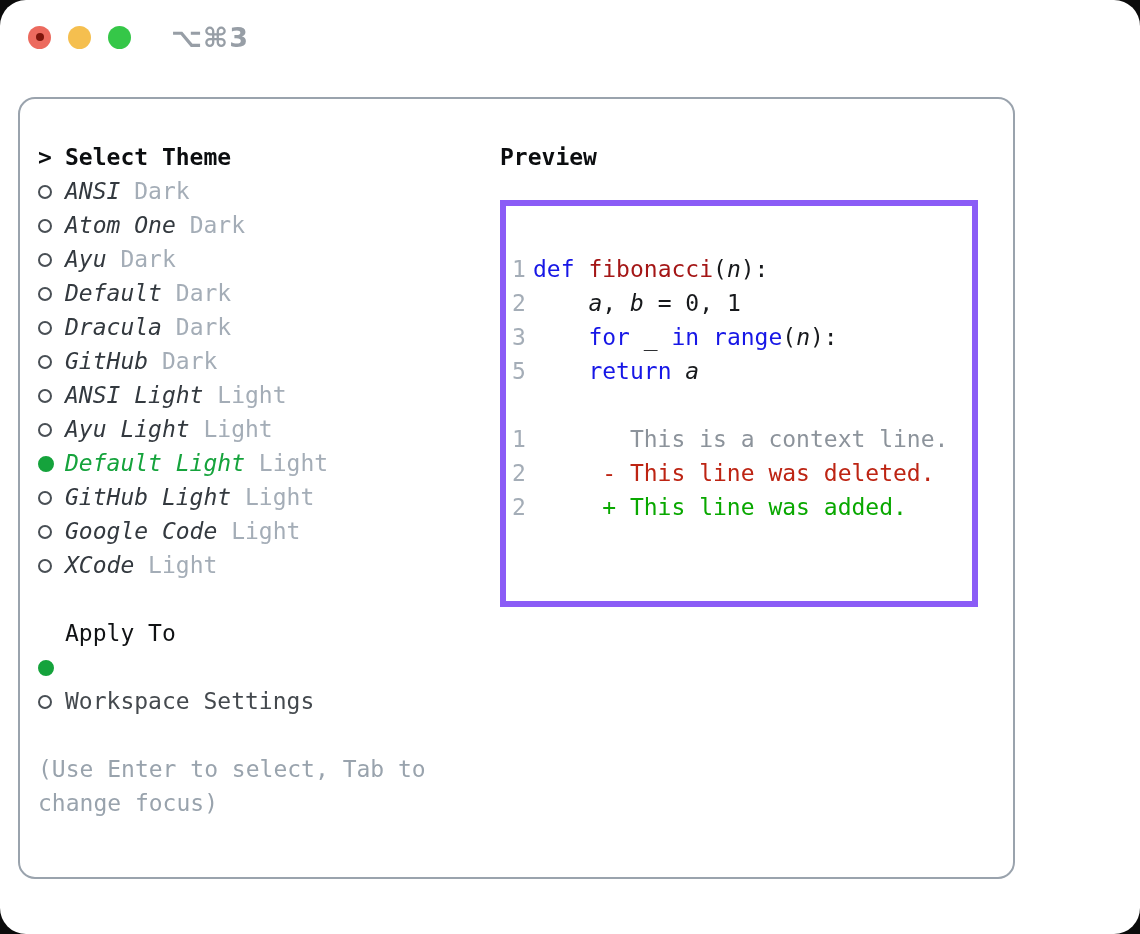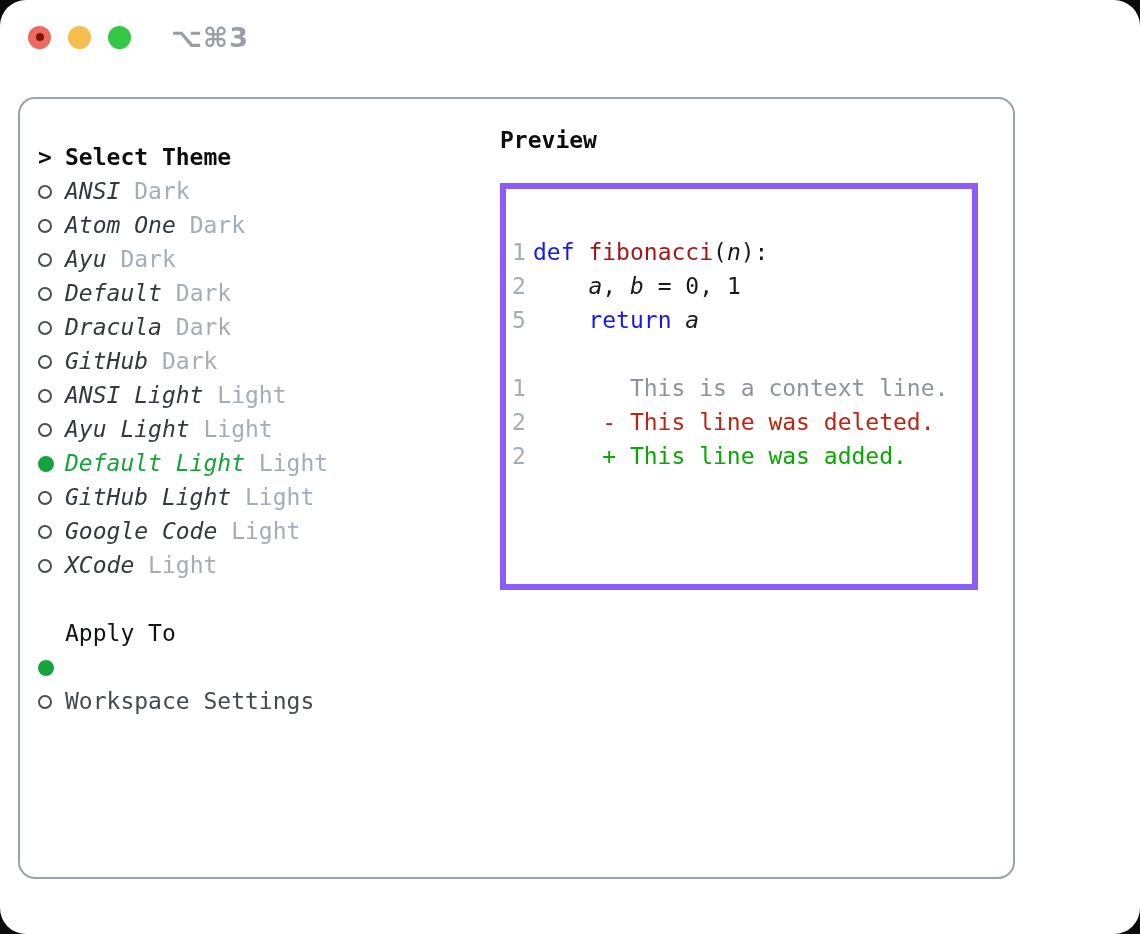--- a/index.html
+++ b/index.html
@@ -44,21 +44,21 @@
   .hdr { font-weight:bold; color:#0c0e10; }
   .theme-name { color:#33393f;font-style:italic; }
   .theme-name.sel { color:#15a33c; }
   .variant { color:#a4adb7; }
   .gap { height:34px; }
   .apply-title { color:#101214; }
   .opt-label { color:#44494e; }
   .opt-label.sel { color:#15a33c; }
   #hint { color:#99a3ad; width:440px; white-space:normal; }
   
-  #right-col { position:absolute; left:480px; top:24px; width:526px; }
+  #right-col { position:absolute; left:480px; top:41px; width:526px; }
   #preview-title { font-size:23px; line-height:34px; font-weight:bold; color:#0c0e10; }
   #preview-box {
     margin-top:26px; width:478px; height:407px;
     border:6px solid #8b5cf6; background:#fff;
     padding:46px 0 0 6px; overflow:hidden;
   }
   .code-line { white-space:pre; font-size:23px; line-height:34px; }
   .ln { display:inline-block; width:21px; color:#a4adb7; }
   .tk-kw  { color:#1717e6; }
   .tk-fn  { color:#a41616; }
@@ -82,27 +82,29 @@
 
   <div id="panel">
 
     <div id="left-col">
       <span class="row"><span class="marker prompt">&gt;</span><span class="hdr">Select Theme</span></span>
       <span id="theme-list"><span class="row"><span class="marker"><span class="circle"></span></span><span class="theme-name">ANSI</span><span class="variant"> Dark</span></span><span class="row"><span class="marker"><span class="circle"></span></span><span class="theme-name">Atom One</span><span class="variant"> Dark</span></span><span class="row"><span class="marker"><span class="circle"></span></span><span class="theme-name">Ayu</span><span class="variant"> Dark</span></span><span class="row"><span class="marker"><span class="circle"></span></span><span class="theme-name">Default</span><span class="variant"> Dark</span></span><span class="row"><span class="marker"><span class="circle"></span></span><span class="theme-name">Dracula</span><span class="variant"> Dark</span></span><span class="row"><span class="marker"><span class="circle"></span></span><span class="theme-name">GitHub</span><span class="variant"> Dark</span></span><span class="row"><span class="marker"><span class="circle"></span></span><span class="theme-name">ANSI Light</span><span class="variant"> Light</span></span><span class="row"><span class="marker"><span class="circle"></span></span><span class="theme-name">Ayu Light</span><span class="variant"> Light</span></span><span class="row"><span class="marker"><span class="circle sel"></span></span><span class="theme-name sel">Default Light</span><span class="variant"> Light</span></span><span class="row"><span class="marker"><span class="circle"></span></span><span class="theme-name">GitHub Light</span><span class="variant"> Light</span></span><span class="row"><span class="marker"><span class="circle"></span></span><span class="theme-name">Google Code</span><span class="variant"> Light</span></span><span class="row"><span class="marker"><span class="circle"></span></span><span class="theme-name">XCode</span><span class="variant"> Light</span></span></span>
       <span class="gap" style="display:block"></span>
       <span class="row"><span class="marker"></span><span class="apply-title">Apply To</span></span>
       <span id="apply-list"><span class="row"><span class="marker"><span class="circle sel"></span></span></span><span class="row"><span class="marker"><span class="circle"></span></span><span class="opt-label">Workspace Settings</span></span></span>
       <span class="gap" style="display:block"></span>
+      <span class="row" id="hint">(Use Enter to select, Tab to change focus)</span>
     </div>
 
     <div id="right-col">
       <div id="preview-title">Preview</div>
       <div id="preview-box">
           <div class="code-line"><span class="ln">1</span><span class="tk-kw">def</span><span class="tk-txt"> </span><span class="tk-fn">fibonacci</span><span class="tk-txt">(</span><span class="tk-var">n</span><span class="tk-txt">):</span></div>
           <div class="code-line"><span class="ln">2</span><span class="tk-txt">    </span><span class="tk-var">a</span><span class="tk-txt">, </span><span class="tk-var">b</span><span class="tk-txt"> = 0, 1</span></div>
+          <div class="code-line"><span class="ln">3</span><span class="tk-txt">    </span><span class="tk-kw">for</span><span class="tk-txt"> _ </span><span class="tk-kw">in</span><span class="tk-txt"> </span><span class="tk-kw">range</span><span class="tk-txt">(</span><span class="tk-var">n</span><span class="tk-txt">):</span></div>
           <div class="code-line"><span class="ln">5</span><span class="tk-txt">    </span><span class="tk-kw">return</span><span class="tk-txt"> </span><span class="tk-var">a</span></div>
           <div class="code-line"><span class="ln"></span>&nbsp;</div>
           <div class="code-line"><span class="ln">1</span><span class="tk-ctx">       This is a context line.</span></div>
           <div class="code-line"><span class="ln">2</span><span class="tk-del">     - This line was deleted.</span></div>
           <div class="code-line"><span class="ln">2</span><span class="tk-add">     + This line was added.</span></div>
         </div>
     </div>
 
   </div>
 </div>

